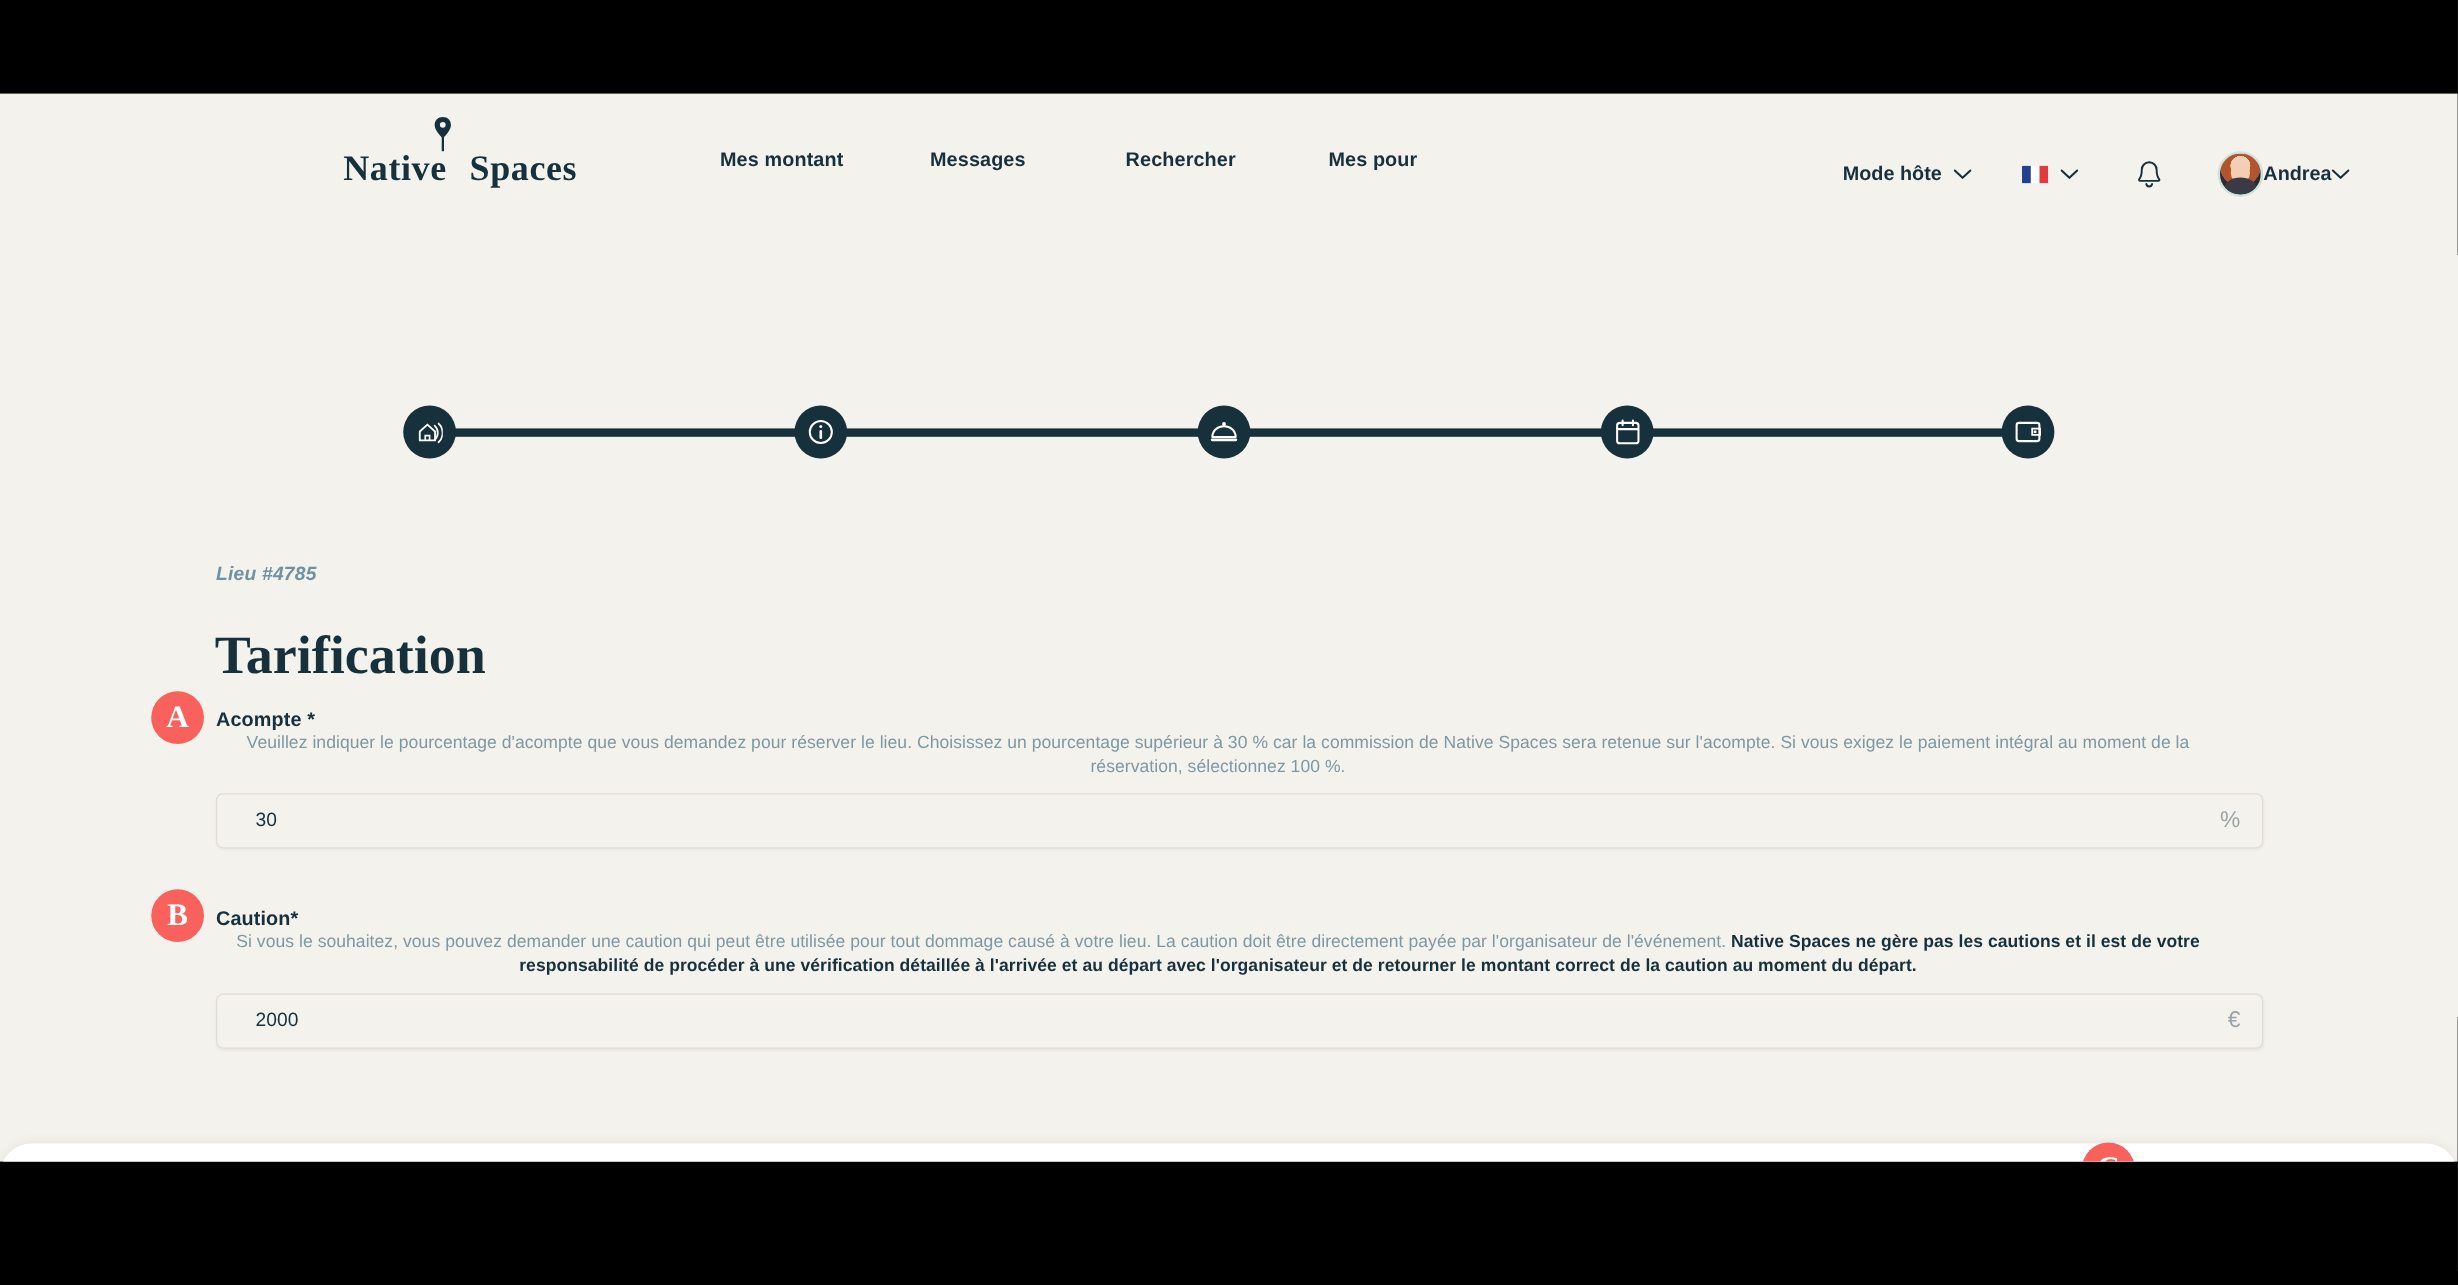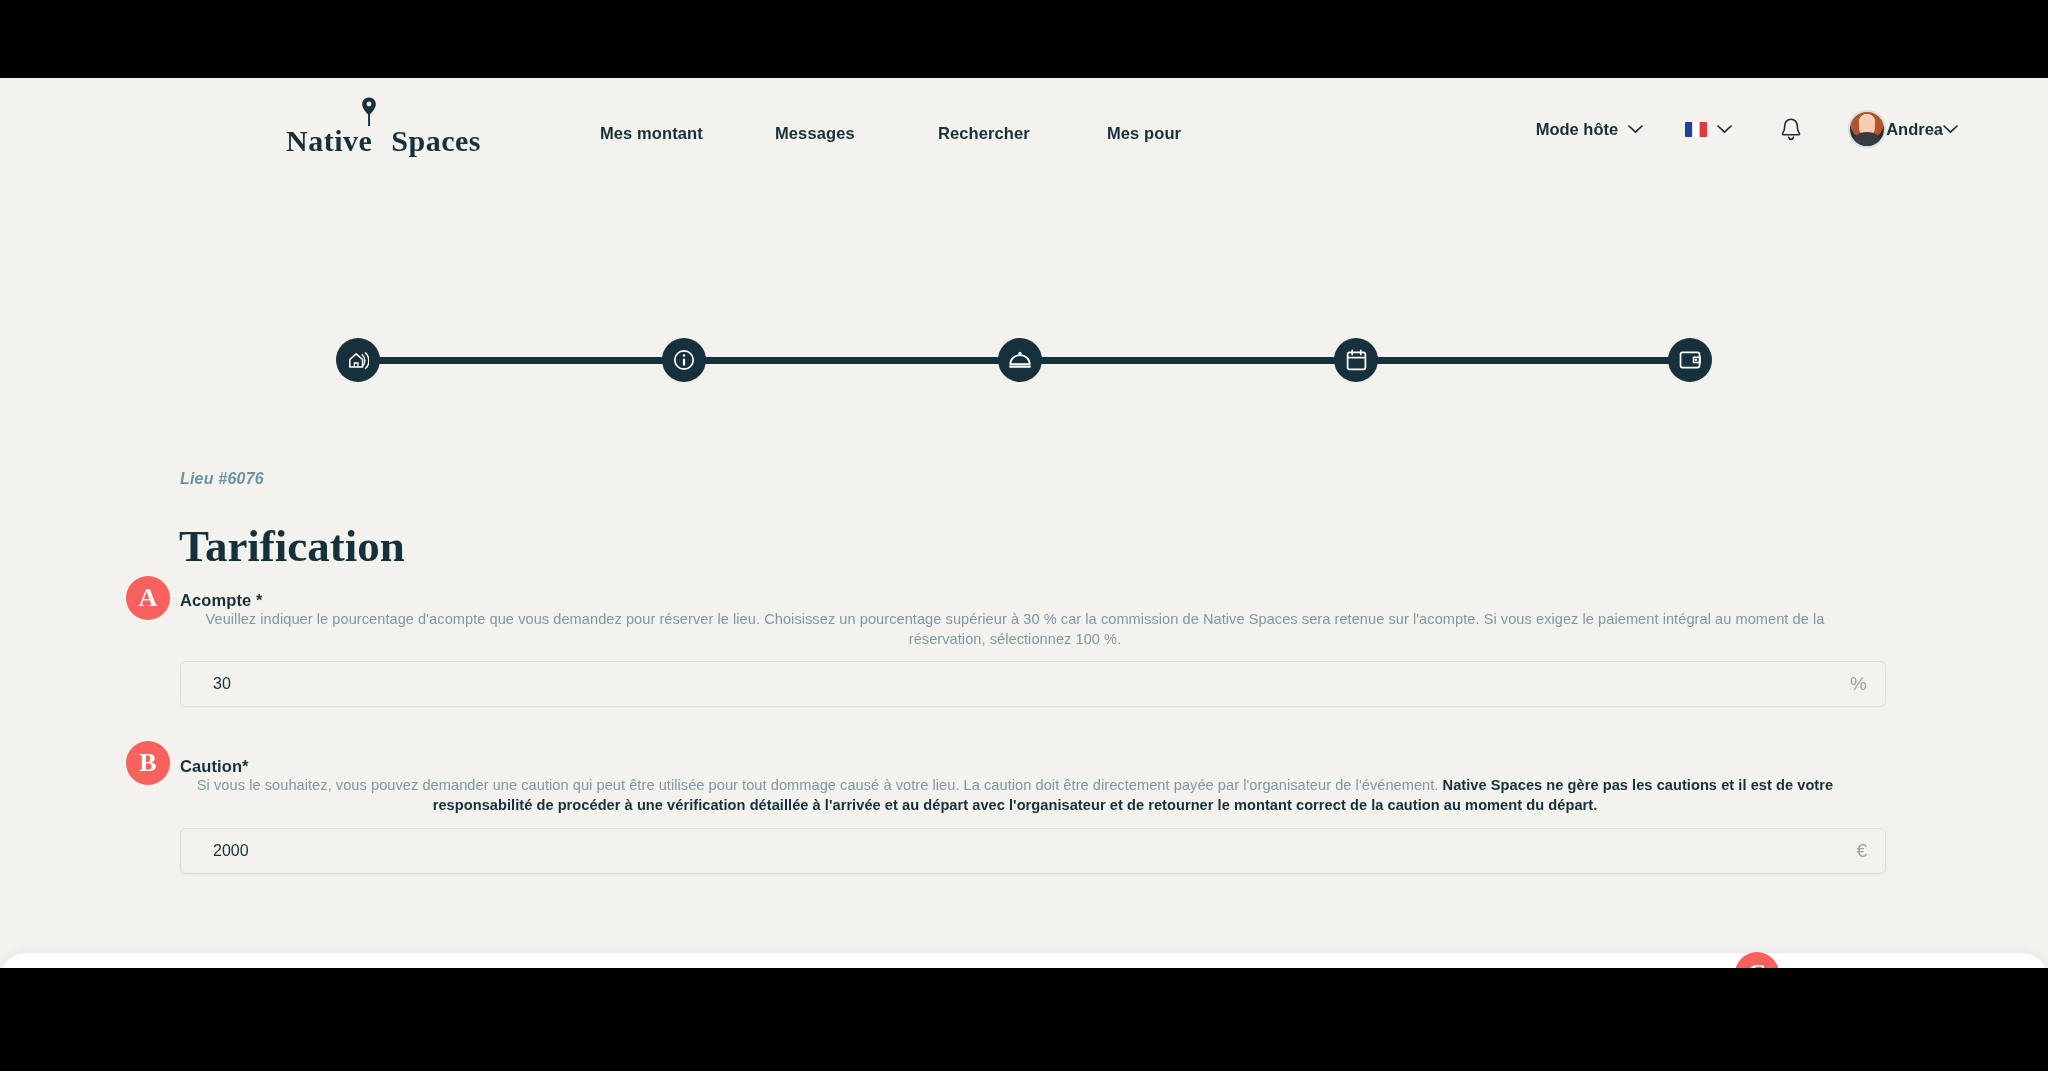--- a/index.html
+++ b/index.html
@@ -84,21 +84,21 @@
     color: #16303c;
     letter-spacing: 0.1px;
     white-space: nowrap;
     cursor: pointer;
   }
   .nav-item + .nav-item { margin-left: 0; }
 
   .nav-right {
     position: absolute;
     right: 90px;
-    top: 32px;
+    top: 48px;
     display: flex;
     align-items: center;
     gap: 0;
   }
   .host-mode {
     display: flex;
     align-items: center;
     gap: 10px;
     font-size: 16.5px;
     font-weight: 700;
@@ -426,21 +426,21 @@
         <svg width="22" height="20" viewBox="0 0 22 20">
           <rect x="1.5" y="2.4" width="19" height="15.2" rx="2" fill="none" stroke="#ffffff" stroke-width="1.7"></rect>
           <path d="M14.5 7.2h6.6v5.2h-6.6z" fill="none" stroke="#ffffff" stroke-width="1.5"></path>
           <circle cx="16.9" cy="9.8" r="1.3" fill="#ffffff"></circle>
         </svg>
       </div>
     </div>
 
     <div class="content">
 
-      <div class="lieu-id">Lieu #6076</div>
+      <div class="lieu-id">Lieu #4785</div>
       <h1 class="page-title">Tarification</h1>
 
       <div class="field-block">
         <div class="badge" style="left:126px; top:498px">A</div>
         <div class="field-label" style="top:513px">Acompte *</div>
         <div class="field-desc" style="top:532px"><span>Veuillez indiquer le pourcentage d'acompte que vous demandez pour réserver le lieu. Choisissez un pourcentage supérieur à 30 % car la commission de Native Spaces sera retenue sur l'acompte. Si vous exigez le paiement intégral au moment de la réservation, sélectionnez 100 %.</span></div>
         <div class="input-wrap" style="top:583px">
           <input class="input-field" type="text" value="30" style="">
           <span class="input-suffix">%</span>
         </div>

